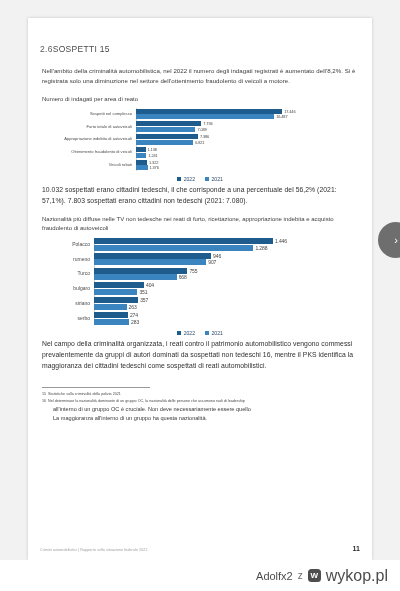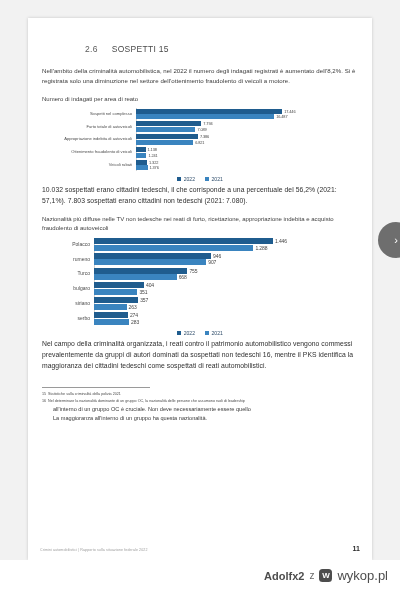--- a/index.html
+++ b/index.html
@@ -37,27 +37,26 @@
     left: 12px;
     top: 10px;
     right: 12px;
     bottom: 6px;
   }
 
   
   .sec-head {
     display: flex;
     align-items: baseline;
-    gap: 14px;
+    gap: 0;
     margin-top: 16px;
     margin-bottom: 12px;
     color: #5a5a5a;
     font-size: 8.5px;
     letter-spacing: 0.3px;
-    margin-left: 45px;
   }
   .sec-num { color: #5a5a5a; }
   .sec-title { color: #4a4a4a; text-align: right; }
 
   .lead-title {
     font-size: 8.6px;
     color: #2c2c2c;
     margin: 0 0 4px 2px;
     font-weight: normal;
   }
@@ -238,40 +237,39 @@
     background: #ffffff;
     display: flex;
     align-items: center;
     justify-content: flex-end;
     padding-right: 12px;
     gap: 5px;
   }
   .attrib-user {
     font-size: 11px;
     color: #4d4d4d;
-    font-weight: bold;
   }
   .attrib-z {
     font-size: 10px;
     color: #6b6b6b;
   }
   .wk-badge {
     width: 13px;
     height: 13px;
     border-radius: 3.5px;
     background: #4d4d4d;
     color: #ffffff;
     font-size: 8px;
     display: inline-flex;
     align-items: center;
     justify-content: center;
     font-weight: bold;
   }
   .attrib-site {
-    font-size: 13px;
+    font-size: 16px;
     color: #4d4d4d;
   }
 </style>
 </head>
 <body>
 
 <div id="app">
 
   <div class="page-sheet">
     <div class="page-inner">

